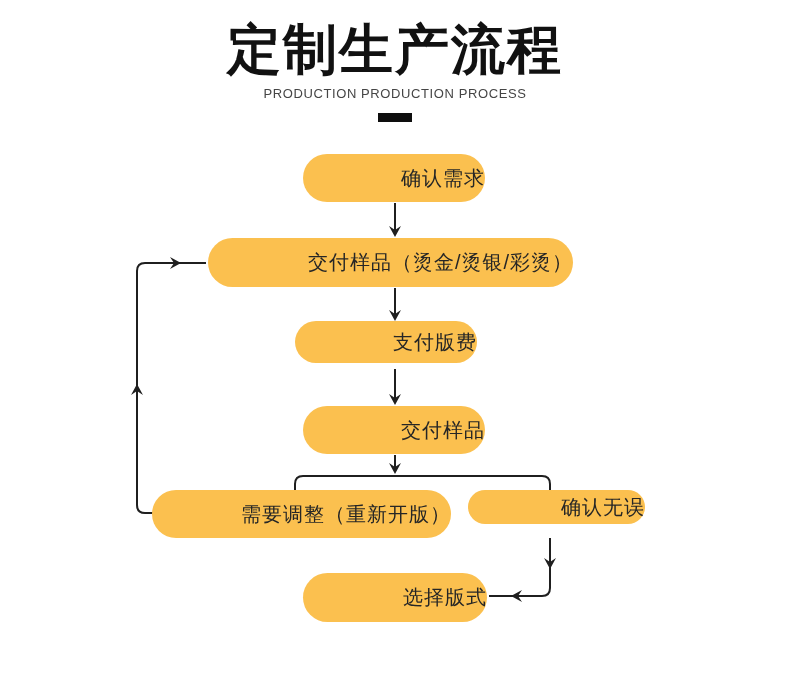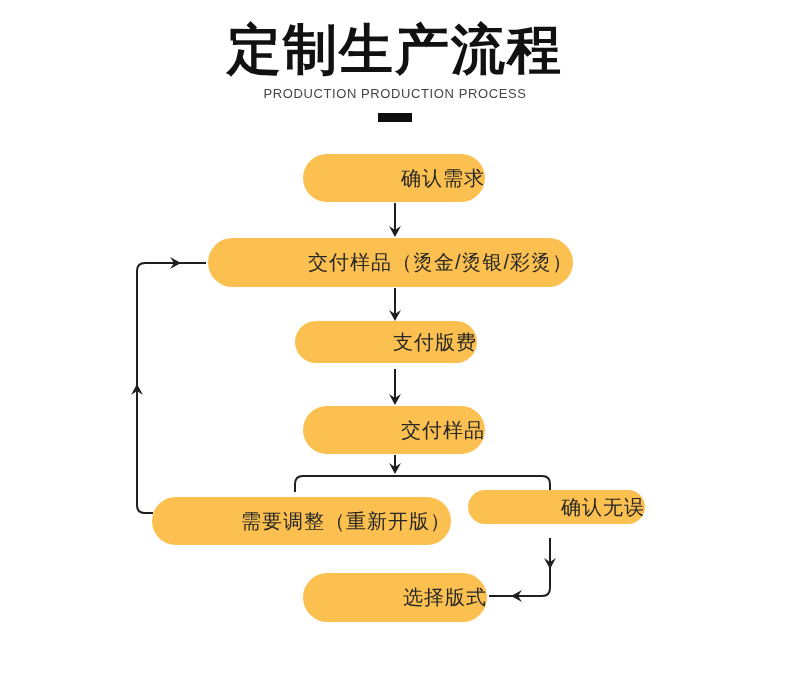--- a/index.html
+++ b/index.html
@@ -32,21 +32,21 @@
     background:var(--node-fill);
     border-radius:25px;
     display:flex;align-items:center;justify-content:flex-end;
     font-size:20px;font-weight:500;color:var(--node-text);
     letter-spacing:1px;white-space:nowrap;
   }
   .n1{left:303px;top:154px;width:182px;height:48px;}
   .n2{left:208px;top:238px;width:365px;height:49px;}
   .n3{left:295px;top:321px;width:182px;height:42px;}
   .n4{left:303px;top:406px;width:182px;height:48px;}
-  .n5{left:152px;top:490px;width:299px;height:48px;margin-top:7px;}
+  .n5{left:152px;top:490px;width:299px;height:48px;}
   .n6{left:468px;top:490px;width:177px;height:34px;}
   .n7{left:303px;top:573px;width:184px;height:49px;}
 </style>
 </head>
 <body>
 
 <div class="canvas">
 
   <div class="header">
     <div class="title">定制生产流程</div>

